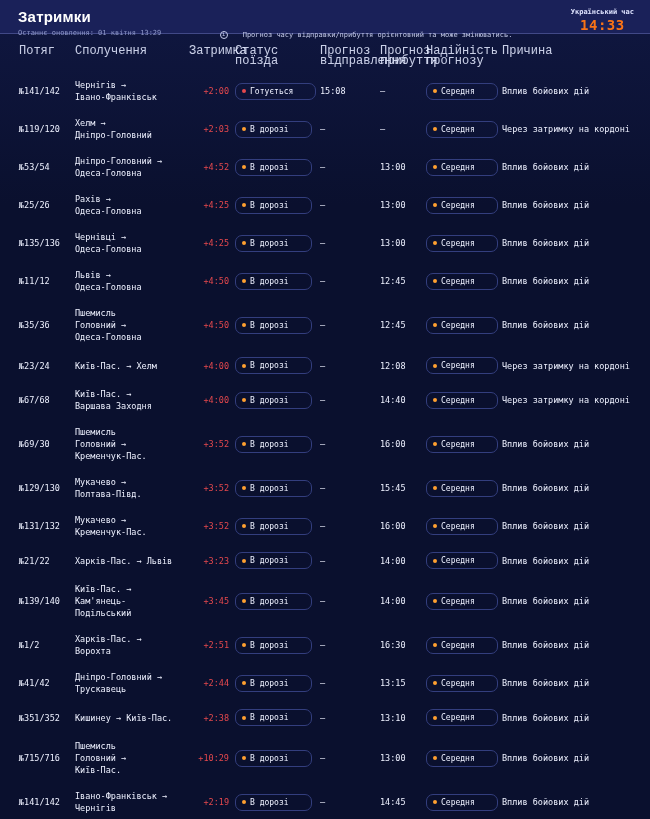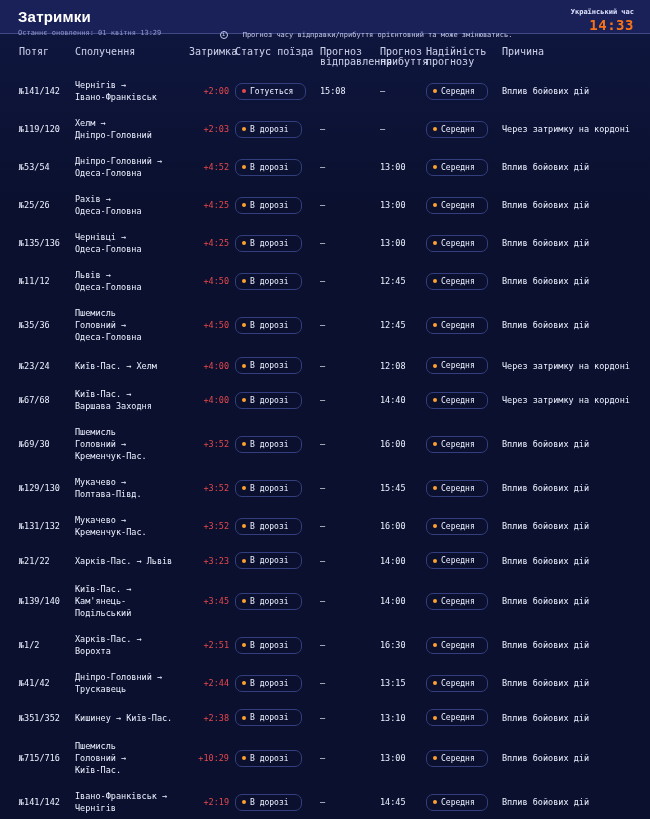--- a/index.html
+++ b/index.html
@@ -59,66 +59,67 @@
     justify-content:center;
     width:8px;height:8px;
     border:1px solid #c5cbe9;
     border-radius:50%;
     font-size:5.5px;
     line-height:1;
     color:#c5cbe9;
     font-style:normal;
     flex:0 0 auto;
   }
-  .clock{text-align:right;}
+  .clock{text-align:center;}
   .tz{font-size:7px;font-weight:bold;color:#dfe4ff;white-space:nowrap;}
   .time{font-size:14px;font-weight:bold;color:#f97316;letter-spacing:.5px;margin-top:1px;}
 
   
   .table{
     background:linear-gradient(180deg,#0f163e 0%,#0a102e 22%);
     height:777px;
   }
   .thead,.row{
     display:grid;
     grid-template-columns:56px 114px 46px 85px 60px 46px 76px 1fr;
     padding-left:19px;
     padding-right:10px;
   }
   .thead{
     padding-top:13px;
     padding-bottom:6px;
     align-items:start;
   }
   .th{
-    font-size:10px;
+    font-size:12px;
     line-height:9.5px;
     color:rgba(228,233,255,.88);
     padding-right:0;
+    font-family:Liberation Mono, monospace;
   }
   .row{
     align-items:center;
     padding-top:7px;
     padding-bottom:7px;
   }
   .cell{
     font-size:8.5px;
     line-height:12px;
     padding-right:6px;
   }
   .route{white-space:pre-line;}
   .delay{color:var(--red);text-align:right;}
   .reason{white-space:nowrap;}
   .badge{
     display:inline-flex;
     align-items:center;
     gap:4px;
     border:1px solid var(--badge-border);
     border-radius:7px;
-    padding:3px 12px 3px 6px;
+    padding:3px 22px 3px 6px;
     font-size:8px;
     line-height:9px;
     white-space:nowrap;
     color:var(--text);
   }
   .dot{
     width:4px;height:4px;
     border-radius:50%;
     flex:0 0 auto;
   }

